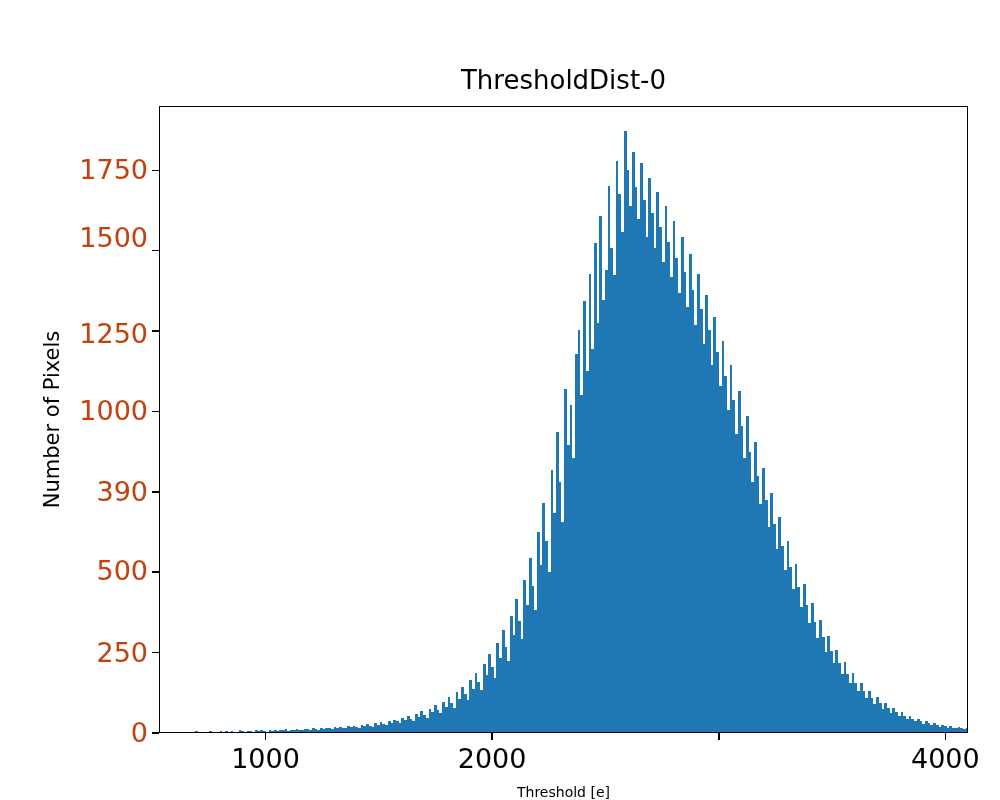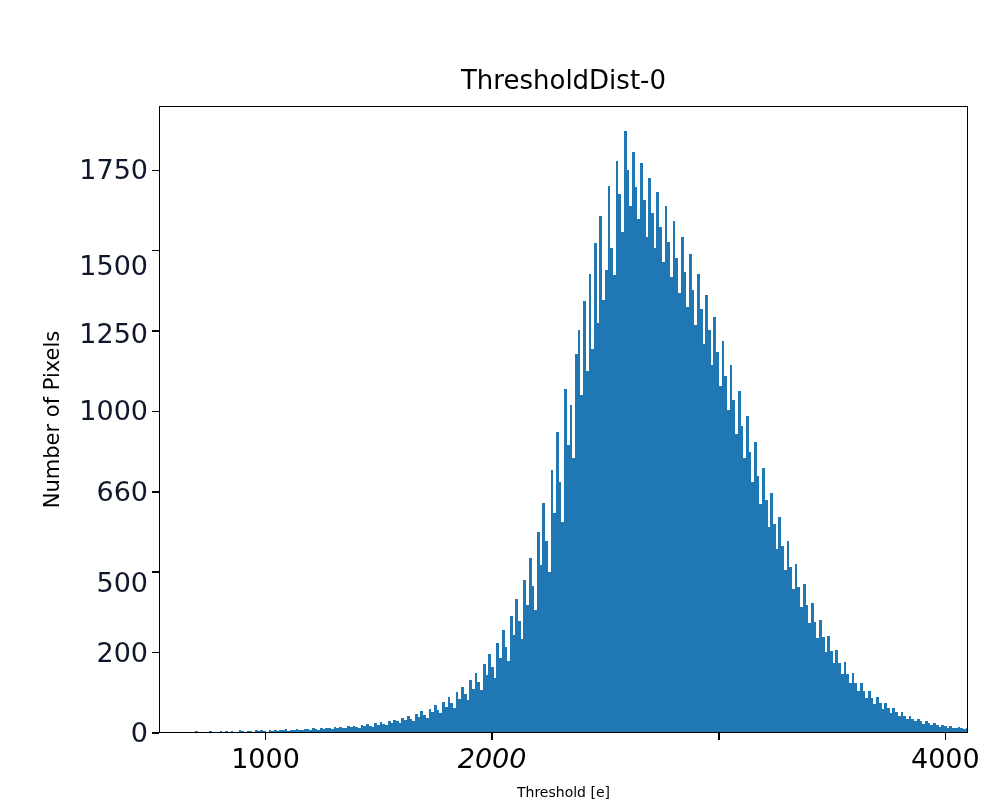--- a/index.html
+++ b/index.html
@@ -68,21 +68,21 @@
     background: #000000;
     left: -7px;
   }
   .ytick-label {
     position: absolute;
     right: 0;
     text-align: center;
     font-size: 27px;
     line-height: 27px;
     white-space: nowrap;
-    color: #0f172a;
+    color: #c2410c;
   }
   #ytick-labels {
     position: absolute;
     left: 0;
     top: 66px;
     width: 148px;
     height: 627px;
   }
   #ytick-marks {
     position: absolute;
@@ -153,26 +153,26 @@
 </style>
 </head>
 <body>
 
 <div id="figure">
 
   <div id="chart-title">ThresholdDist-0</div>
 
   <div id="ytick-labels">
       <div class="ytick-label" style="top: 613px;">0</div>
-      <div class="ytick-label" style="top: 532.615px;">200</div>
-      <div class="ytick-label" style="top: 463px;">500</div>
-      <div class="ytick-label" style="top: 371.846px;">660</div>
+      <div class="ytick-label" style="top: 532.615px;">250</div>
+      <div class="ytick-label" style="top: 451px;">500</div>
+      <div class="ytick-label" style="top: 371.846px;">390</div>
       <div class="ytick-label" style="top: 291.462px;">1000</div>
       <div class="ytick-label" style="top: 214px;">1250</div>
-      <div class="ytick-label" style="top: 146px;">1500</div>
+      <div class="ytick-label" style="top: 118px;">1500</div>
       <div class="ytick-label" style="top: 50.3077px;">1750</div>
     </div>
   <div id="ytick-marks">
       <div class="ytick-mark" style="top: 626.2px;"></div>
       <div class="ytick-mark" style="top: 545.815px;"></div>
       <div class="ytick-mark" style="top: 465.431px;"></div>
       <div class="ytick-mark" style="top: 385.046px;"></div>
       <div class="ytick-mark" style="top: 304.662px;"></div>
       <div class="ytick-mark" style="top: 224.277px;"></div>
       <div class="ytick-mark" style="top: 143.892px;"></div>
@@ -188,21 +188,21 @@
   </div>
 
   <div id="xtick-marks">
       <div class="xtick-mark" style="left: 105.707px;"></div>
       <div class="xtick-mark" style="left: 332.318px;"></div>
       <div class="xtick-mark" style="left: 558.928px;"></div>
       <div class="xtick-mark" style="left: 785.539px;"></div>
     </div>
   <div id="xtick-labels">
       <div class="xtick-label" style="left: 46.507px; width: 120px;">1000</div>
-      <div class="xtick-label" style="left: 273.118px; width: 120px; font-style: italic;">2000</div>
+      <div class="xtick-label" style="left: 273.118px; width: 120px;">2000</div>
       <div class="xtick-label" style="left: 726.339px; width: 120px;">4000</div>
     </div>
 
   <div id="xlabel">Threshold [e]</div>
 
   <div id="ylabel">Number of Pixels</div>
 
 </div>
 
 </body></html>

